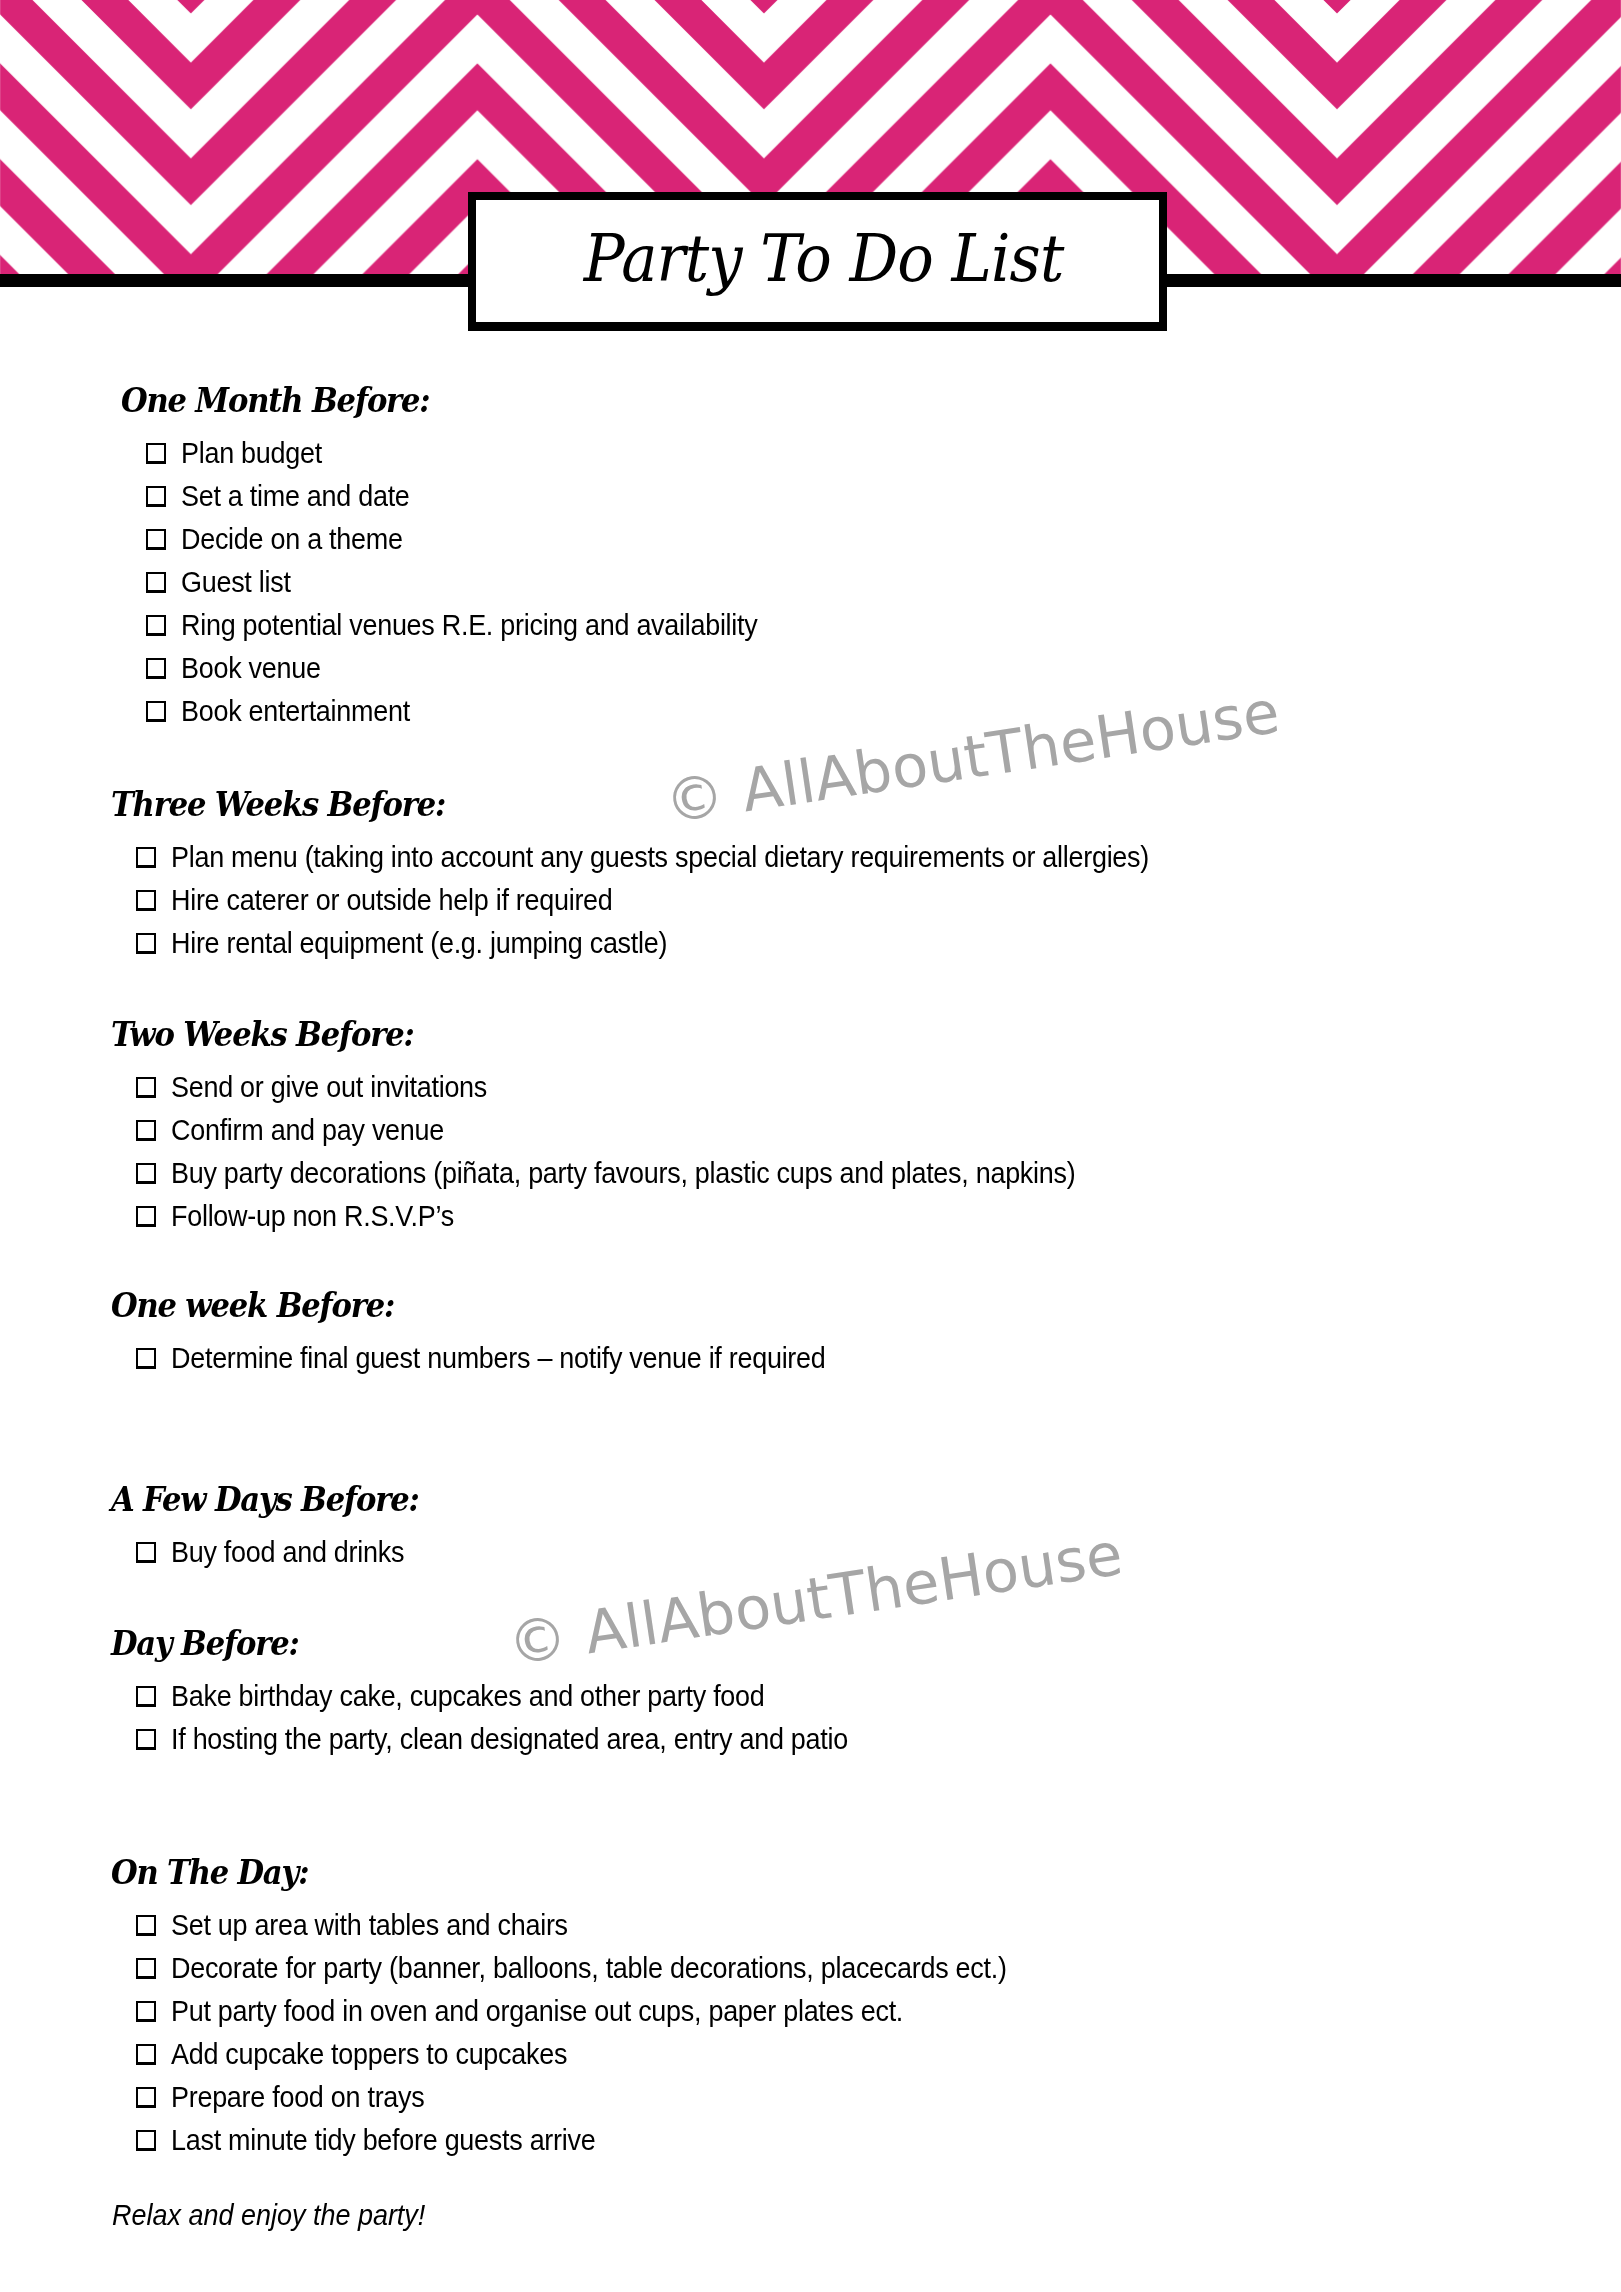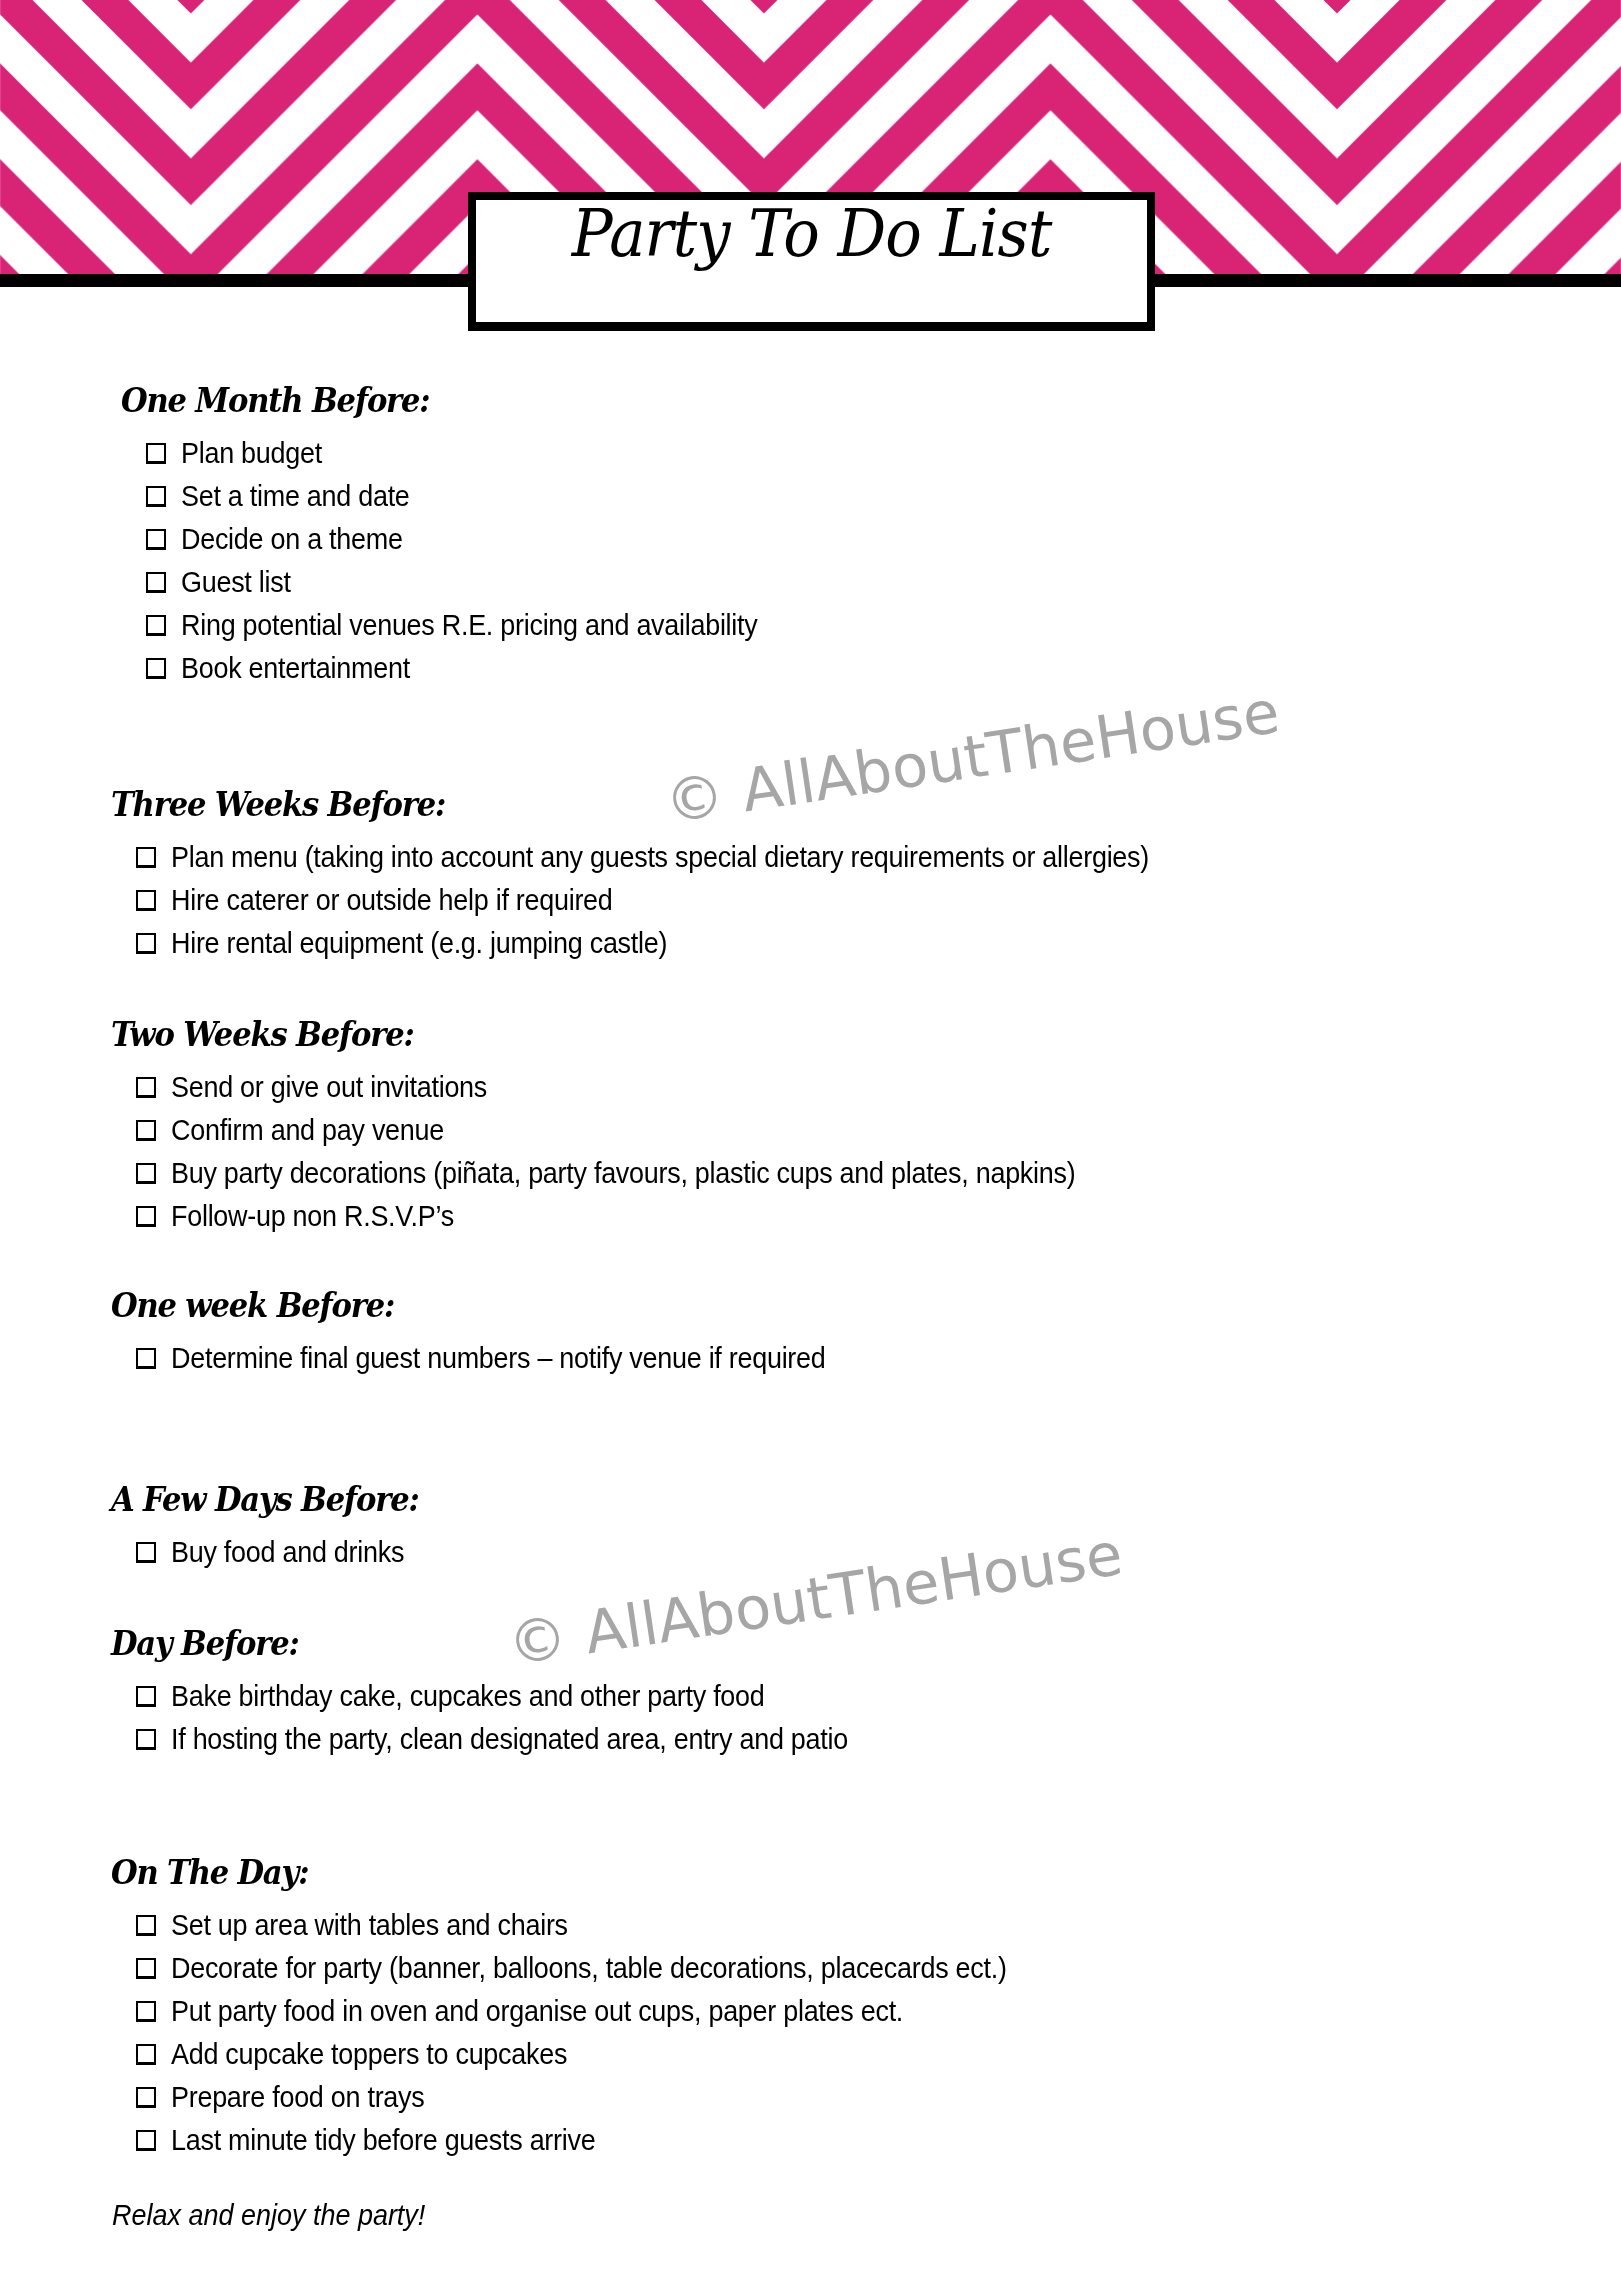--- a/index.html
+++ b/index.html
@@ -2,21 +2,21 @@
 <html style="font-size:14.3px"><head>
 <meta charset="utf-8">
 <style>
   html, body { margin: 0; padding: 0; background: #ffffff; }
   body { width: 1621px; height: 2293px; position: relative; overflow: hidden; }
   .chevron-band { position: absolute; left: 0; top: 0; width: 1621px; height: 274px; }
   .black-band { position: absolute; left: 0; top: 274px; width: 1621px; height: 13.4px; background: #000; }
   .title-box {
     position: absolute; left: 468px; top: 192px; width: 671px; height: 122px;
     border: 8px solid #000; border-bottom-width: 9px; background: #fff;
-    display: flex; justify-content: center;
+    display: flex; align-items: center; justify-content: center; padding-left: 12px;
   }
   .title-text {
     font-family: "DejaVu Serif", serif; font-style: italic; font-weight: normal;
     font-size: 66px; color: #000; letter-spacing: -0.9px; margin-top: -5.4px;
     transform: scaleX(0.92);
   }
   .section { position: absolute; left: 111px; width: 1433px; }
   .section-heading {
     font-family: "DejaVu Serif", serif; font-style: italic; font-weight: bold;
     font-size: 34px; line-height: 50px; height: 50px; color: #000;
@@ -91,20 +91,24 @@
   <div class="item">
       <span class="checkbox"></span>
       <span class="item-label">Guest list</span>
     </div>
   <div class="item">
       <span class="checkbox"></span>
       <span class="item-label">Ring potential venues R.E. pricing and availability</span>
     </div>
   <div class="item">
       <span class="checkbox"></span>
+      <span class="item-label">Book venue</span>
+    </div>
+  <div class="item">
+      <span class="checkbox"></span>
       <span class="item-label">Book entertainment</span>
     </div>
 </div>
 
 <div class="section" style="top:779px;">
   <div class="section-heading">Three Weeks Before:</div>
   <div class="item">
       <span class="checkbox"></span>
       <span class="item-label">Plan menu (taking into account any guests special dietary requirements or allergies)</span>
     </div>

